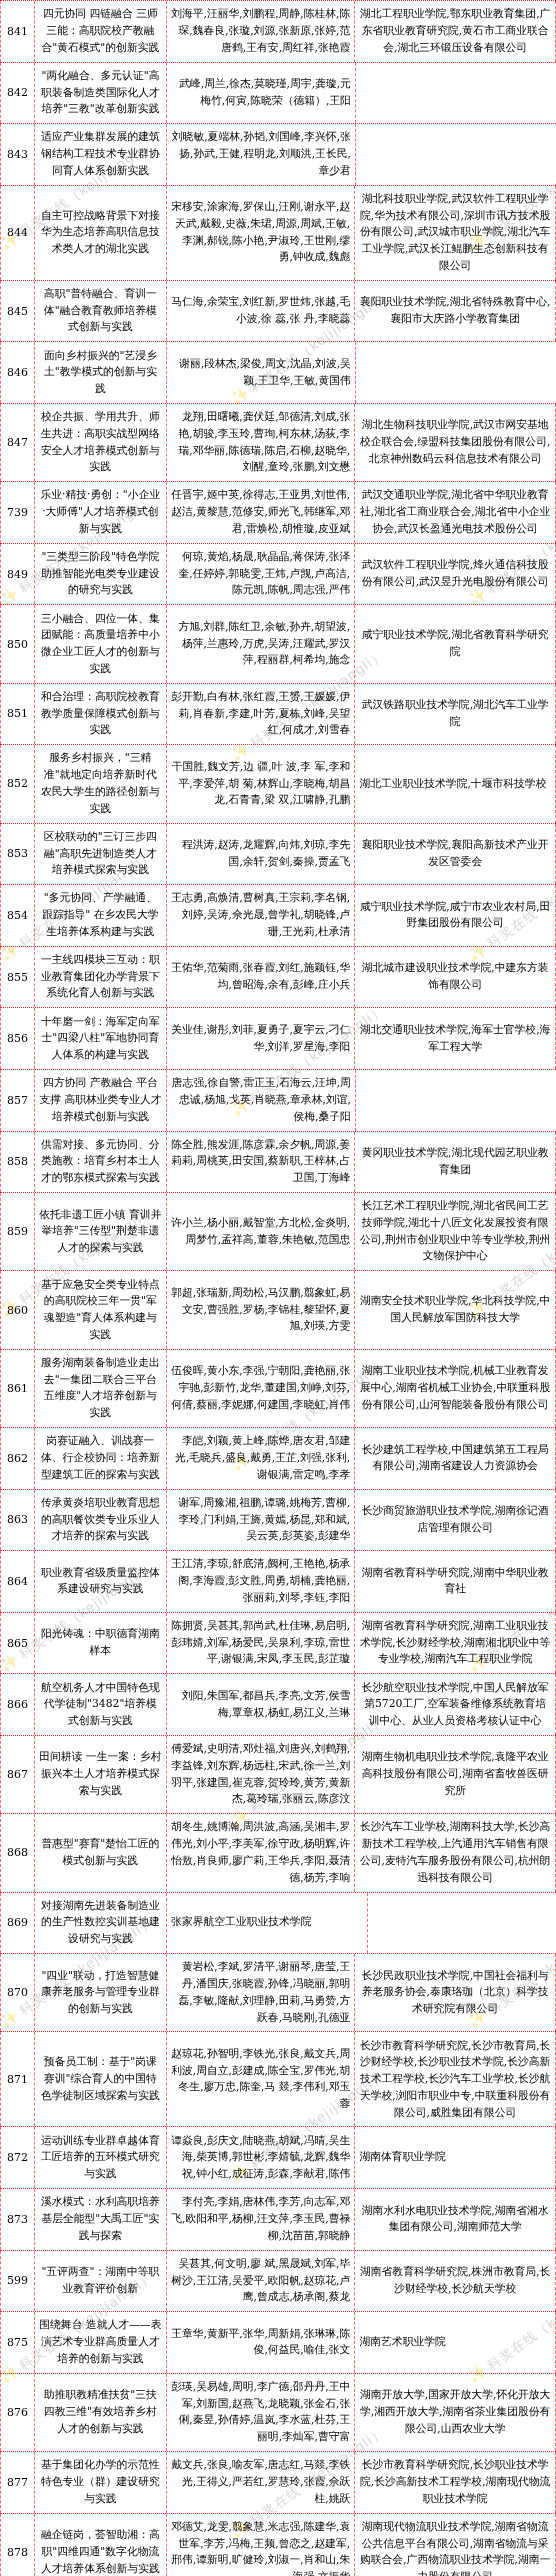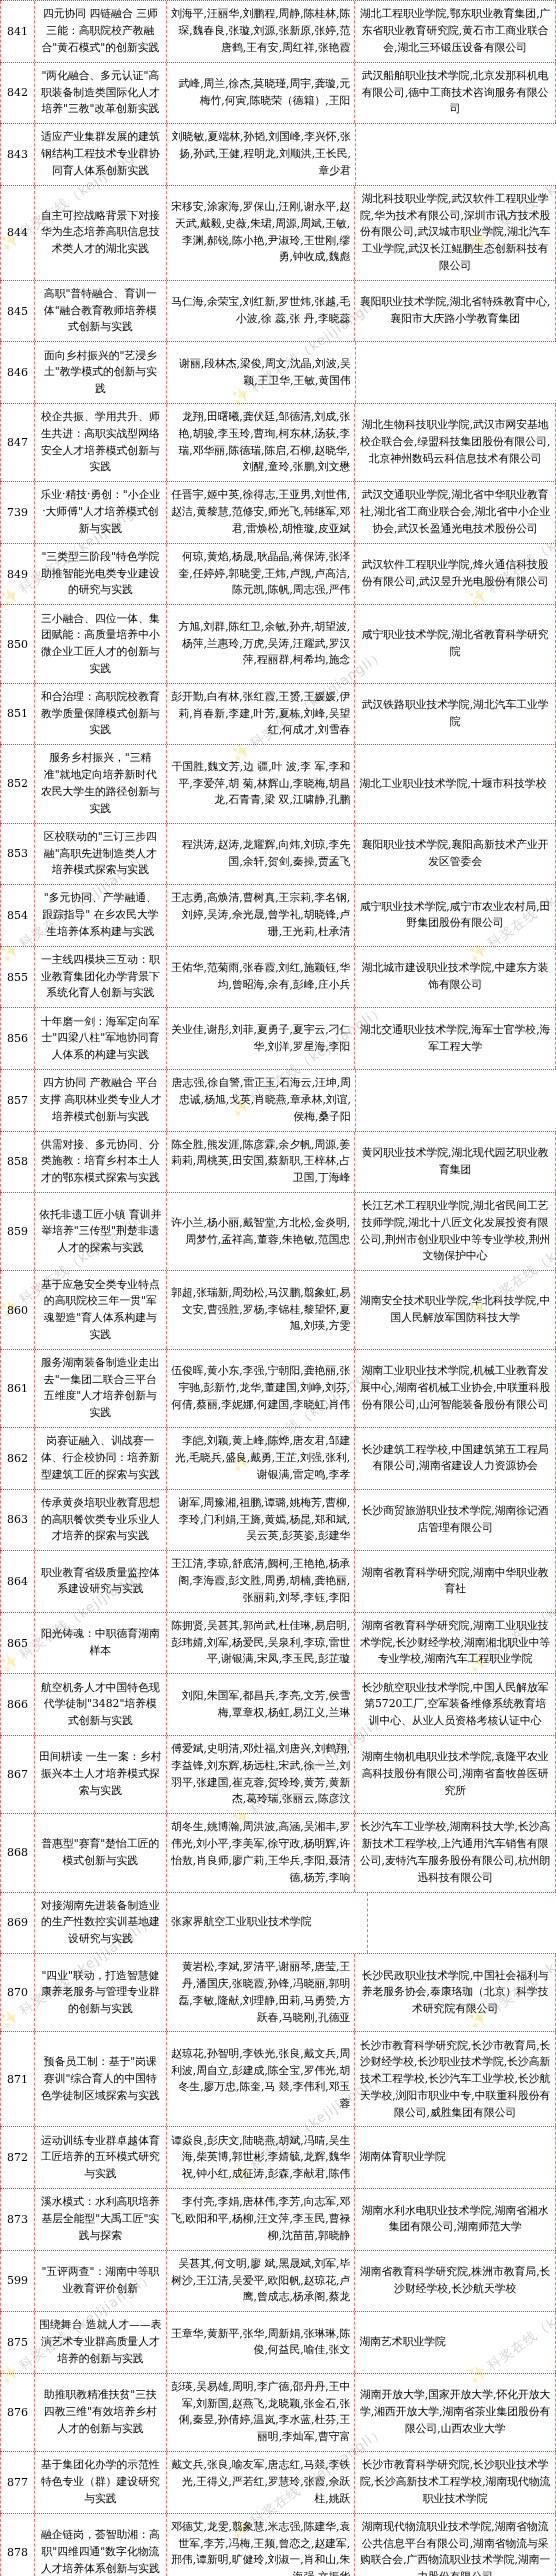--- a/index.html
+++ b/index.html
@@ -73,21 +73,20 @@
     <div class="cell cell-no">841</div>
     <div class="cell cell-title">四元协同 四链融合 三师三能：高职院校产教融合"黄石模式"的创新实践</div>
     <div class="cell cell-names">刘海平,汪丽华,刘鹏程,周静,陈桂林,陈琛,魏春良,张璇,刘源,张新原,张婷,范唐鹤,王有安,周红祥,张艳霞</div>
     <div class="cell cell-orgs">湖北工程职业学院,鄂东职业教育集团,广东省职业教育研究院,黄石市工商业联合会,湖北三环锻压设备有限公司</div>
   </div>
 
   <div class="t-row">
     <div class="cell cell-no">842</div>
     <div class="cell cell-title">"两化融合、多元认证"高职装备制造类国际化人才培养"三教"改革创新实践</div>
     <div class="cell cell-names">武峰,周兰,徐杰,莫晓瑾,周宇,龚璇,元梅竹,何寅,陈晓荣（德籍）,王阳</div>
-    <div class="cell cell-orgs">武汉船舶职业技术学院,北京发那科机电有限公司,德中工商技术咨询服务有限公司</div>
   </div>
 
   <div class="t-row">
     <div class="cell cell-no">843</div>
     <div class="cell cell-title">适应产业集群发展的建筑钢结构工程技术专业群协同育人体系创新实践</div>
     <div class="cell cell-names">刘晓敏,夏端林,孙韬,刘国峰,李兴怀,张扬,孙武,王健,程明龙,刘顺洪,王长民,章少君</div>
   </div>
 
   <div class="t-row">
     <div class="cell cell-no">844</div>

